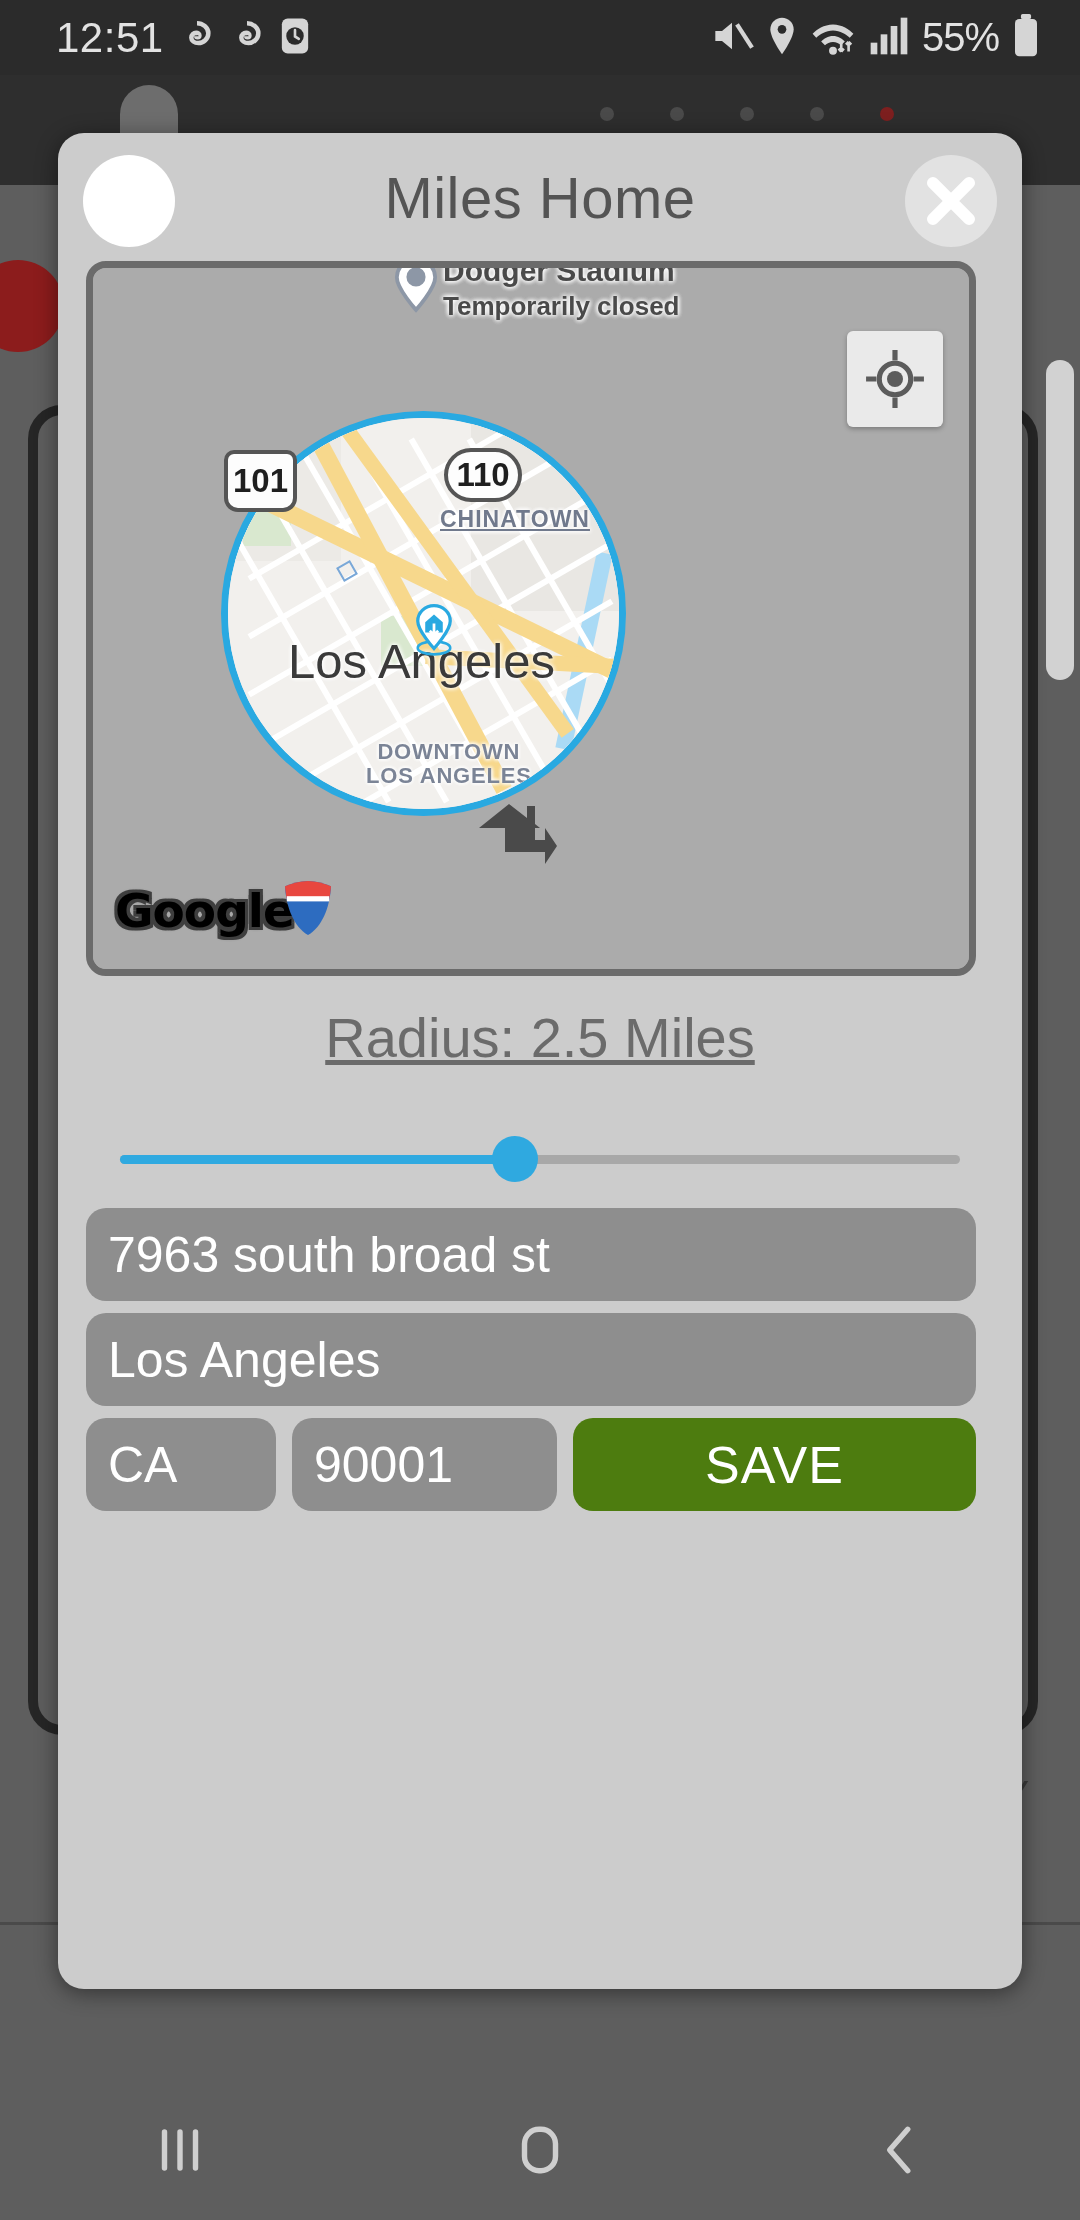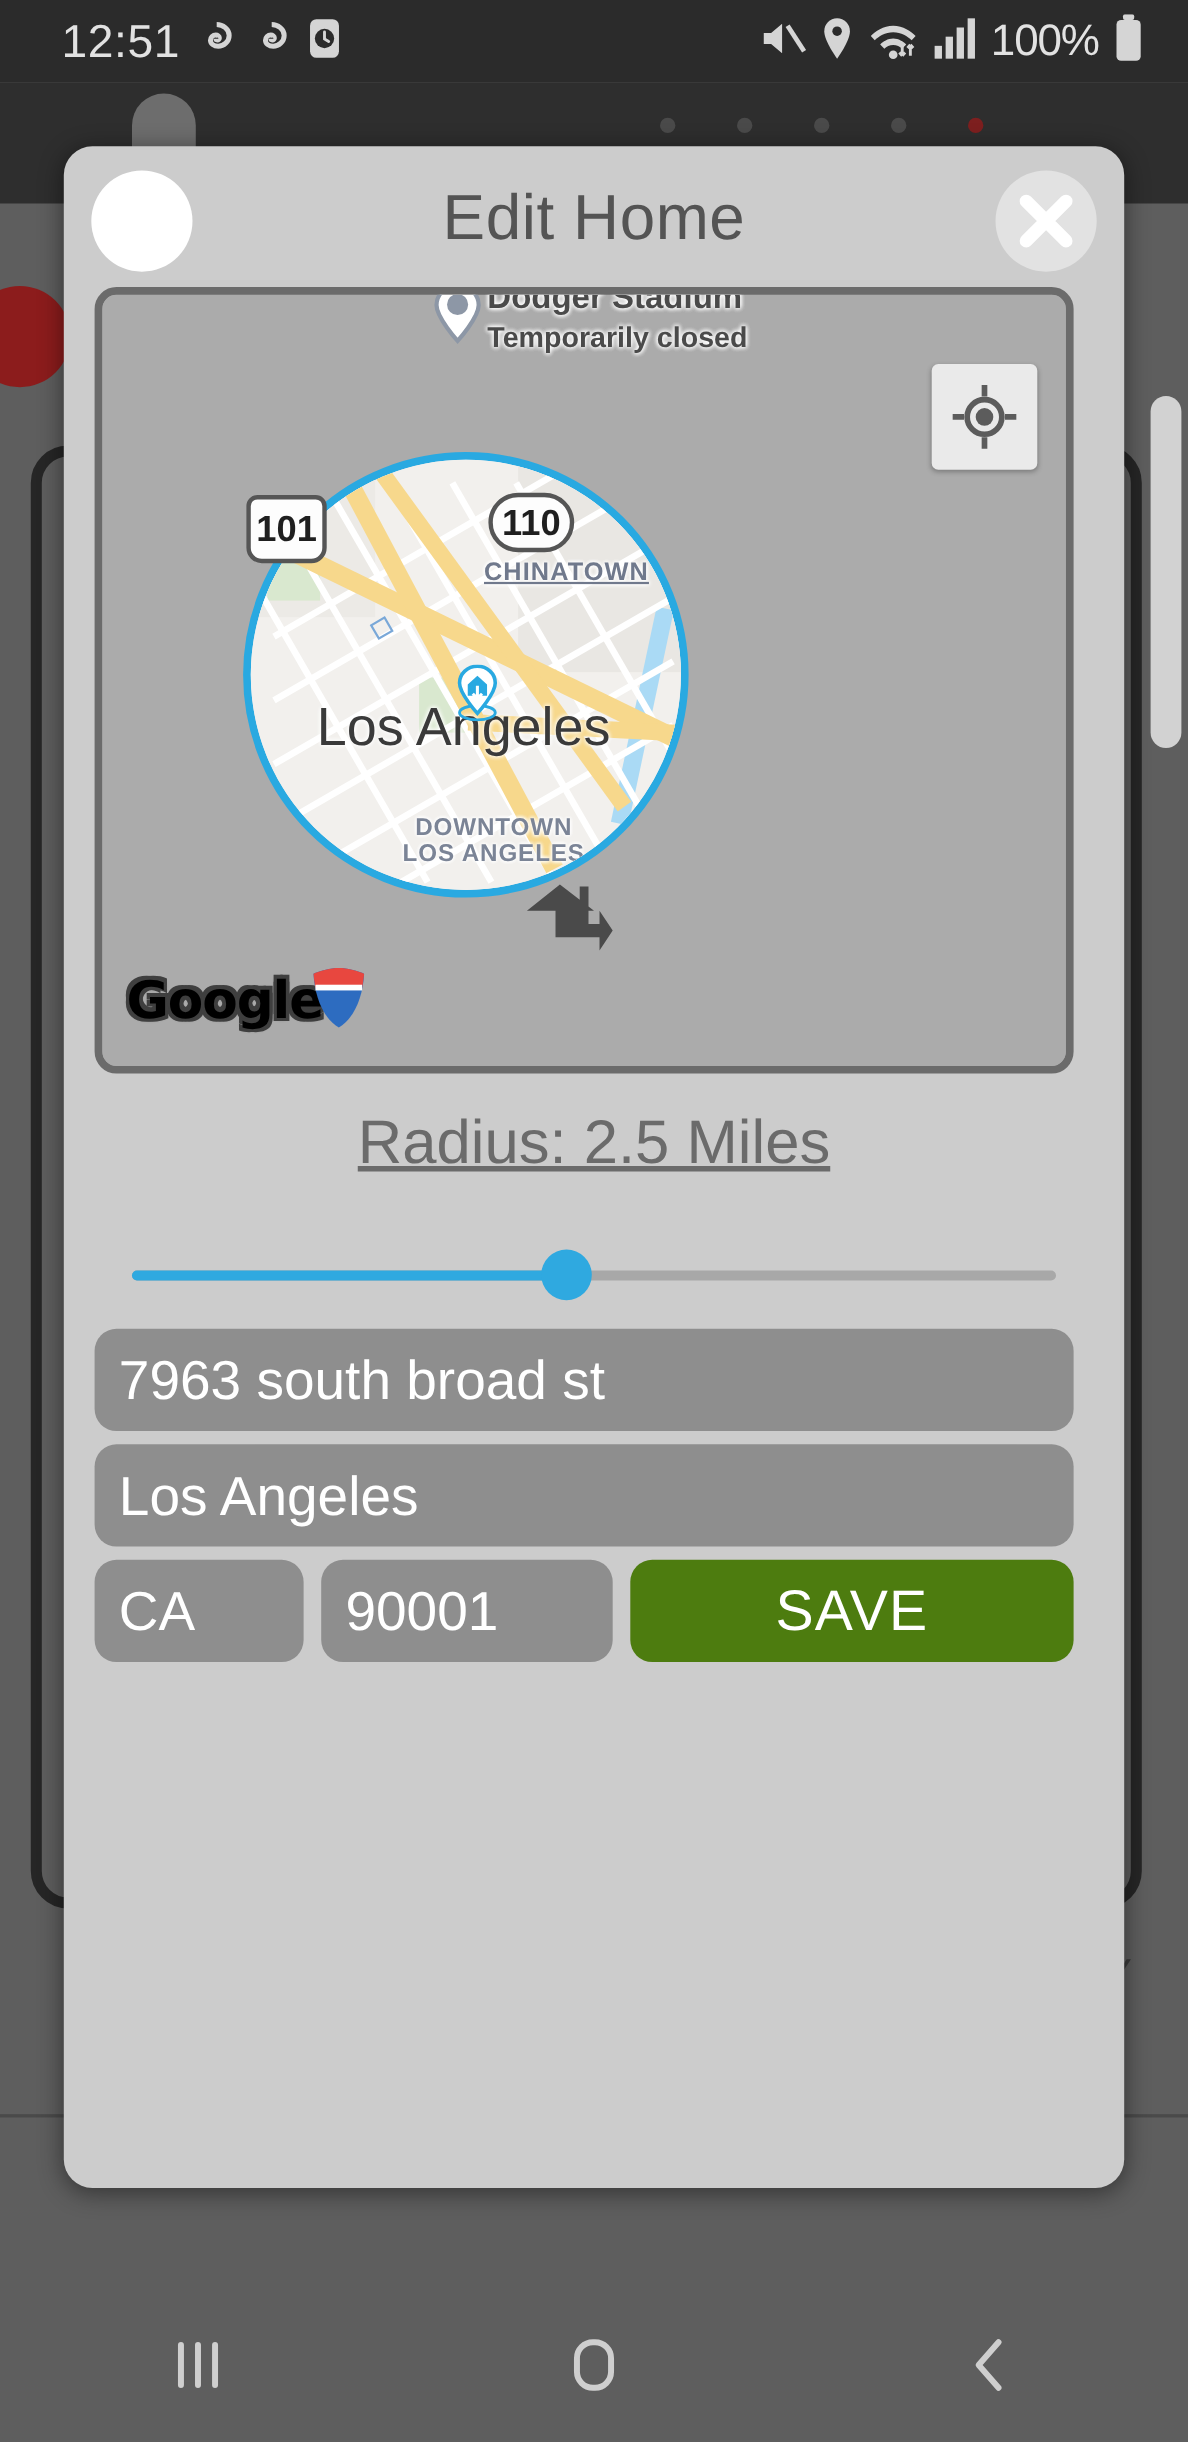--- a/index.html
+++ b/index.html
@@ -270,21 +270,21 @@
         </svg>
       </span>
       <span class="ico">
         <svg width="40" height="40" viewBox="0 0 24 24">
             <rect x="1" y="16" width="4" height="7" fill="#d5d5d5"></rect>
             <rect x="7" y="11" width="4" height="12" fill="#d5d5d5"></rect>
             <rect x="13" y="6" width="4" height="17" fill="#d5d5d5"></rect>
             <rect x="19" y="1" width="4" height="22" fill="#d5d5d5"></rect>
           </svg>
       </span>
-      <span class="sb-batt">100%</span>
+      <span class="sb-batt">55%</span>
       <span class="ico">
         <svg width="28" height="44" viewBox="0 0 16 26">
             <rect x="5" y="0" width="6" height="3" rx="1" fill="#d5d5d5"></rect>
             <rect x="1.5" y="3" width="13" height="22" rx="2.5" fill="#d5d5d5"></rect>
           </svg>
       </span>
     </div>
   </div>
 
   <div class="app-bg">
@@ -315,21 +315,21 @@
   <div class="dialog">
 
     <div class="dlg-header">
       <div class="info-btn">
         <svg width="78" height="78" viewBox="0 0 24 24">
           <circle cx="12" cy="12" r="10.6" fill="none" stroke="#fff" stroke-width="2.1"></circle>
           <circle cx="12" cy="7.3" r="1.9" fill="#fff"></circle>
           <rect x="10.2" y="10.6" width="3.6" height="8.2" rx="1.8" fill="#fff"></rect>
         </svg>
       </div>
-      <span class="dlg-title">Edit Home</span>
+      <span class="dlg-title">Miles Home</span>
       <div class="close-btn">
         <svg width="62" height="62" viewBox="0 0 24 24">
           <path d="M5 5 L19 19 M19 5 L5 19" stroke="#ffffff" stroke-width="4.6" stroke-linecap="round"></path>
         </svg>
       </div>
     </div>
 
     <div class="map-frame">
       <div class="map-canvas">
 

